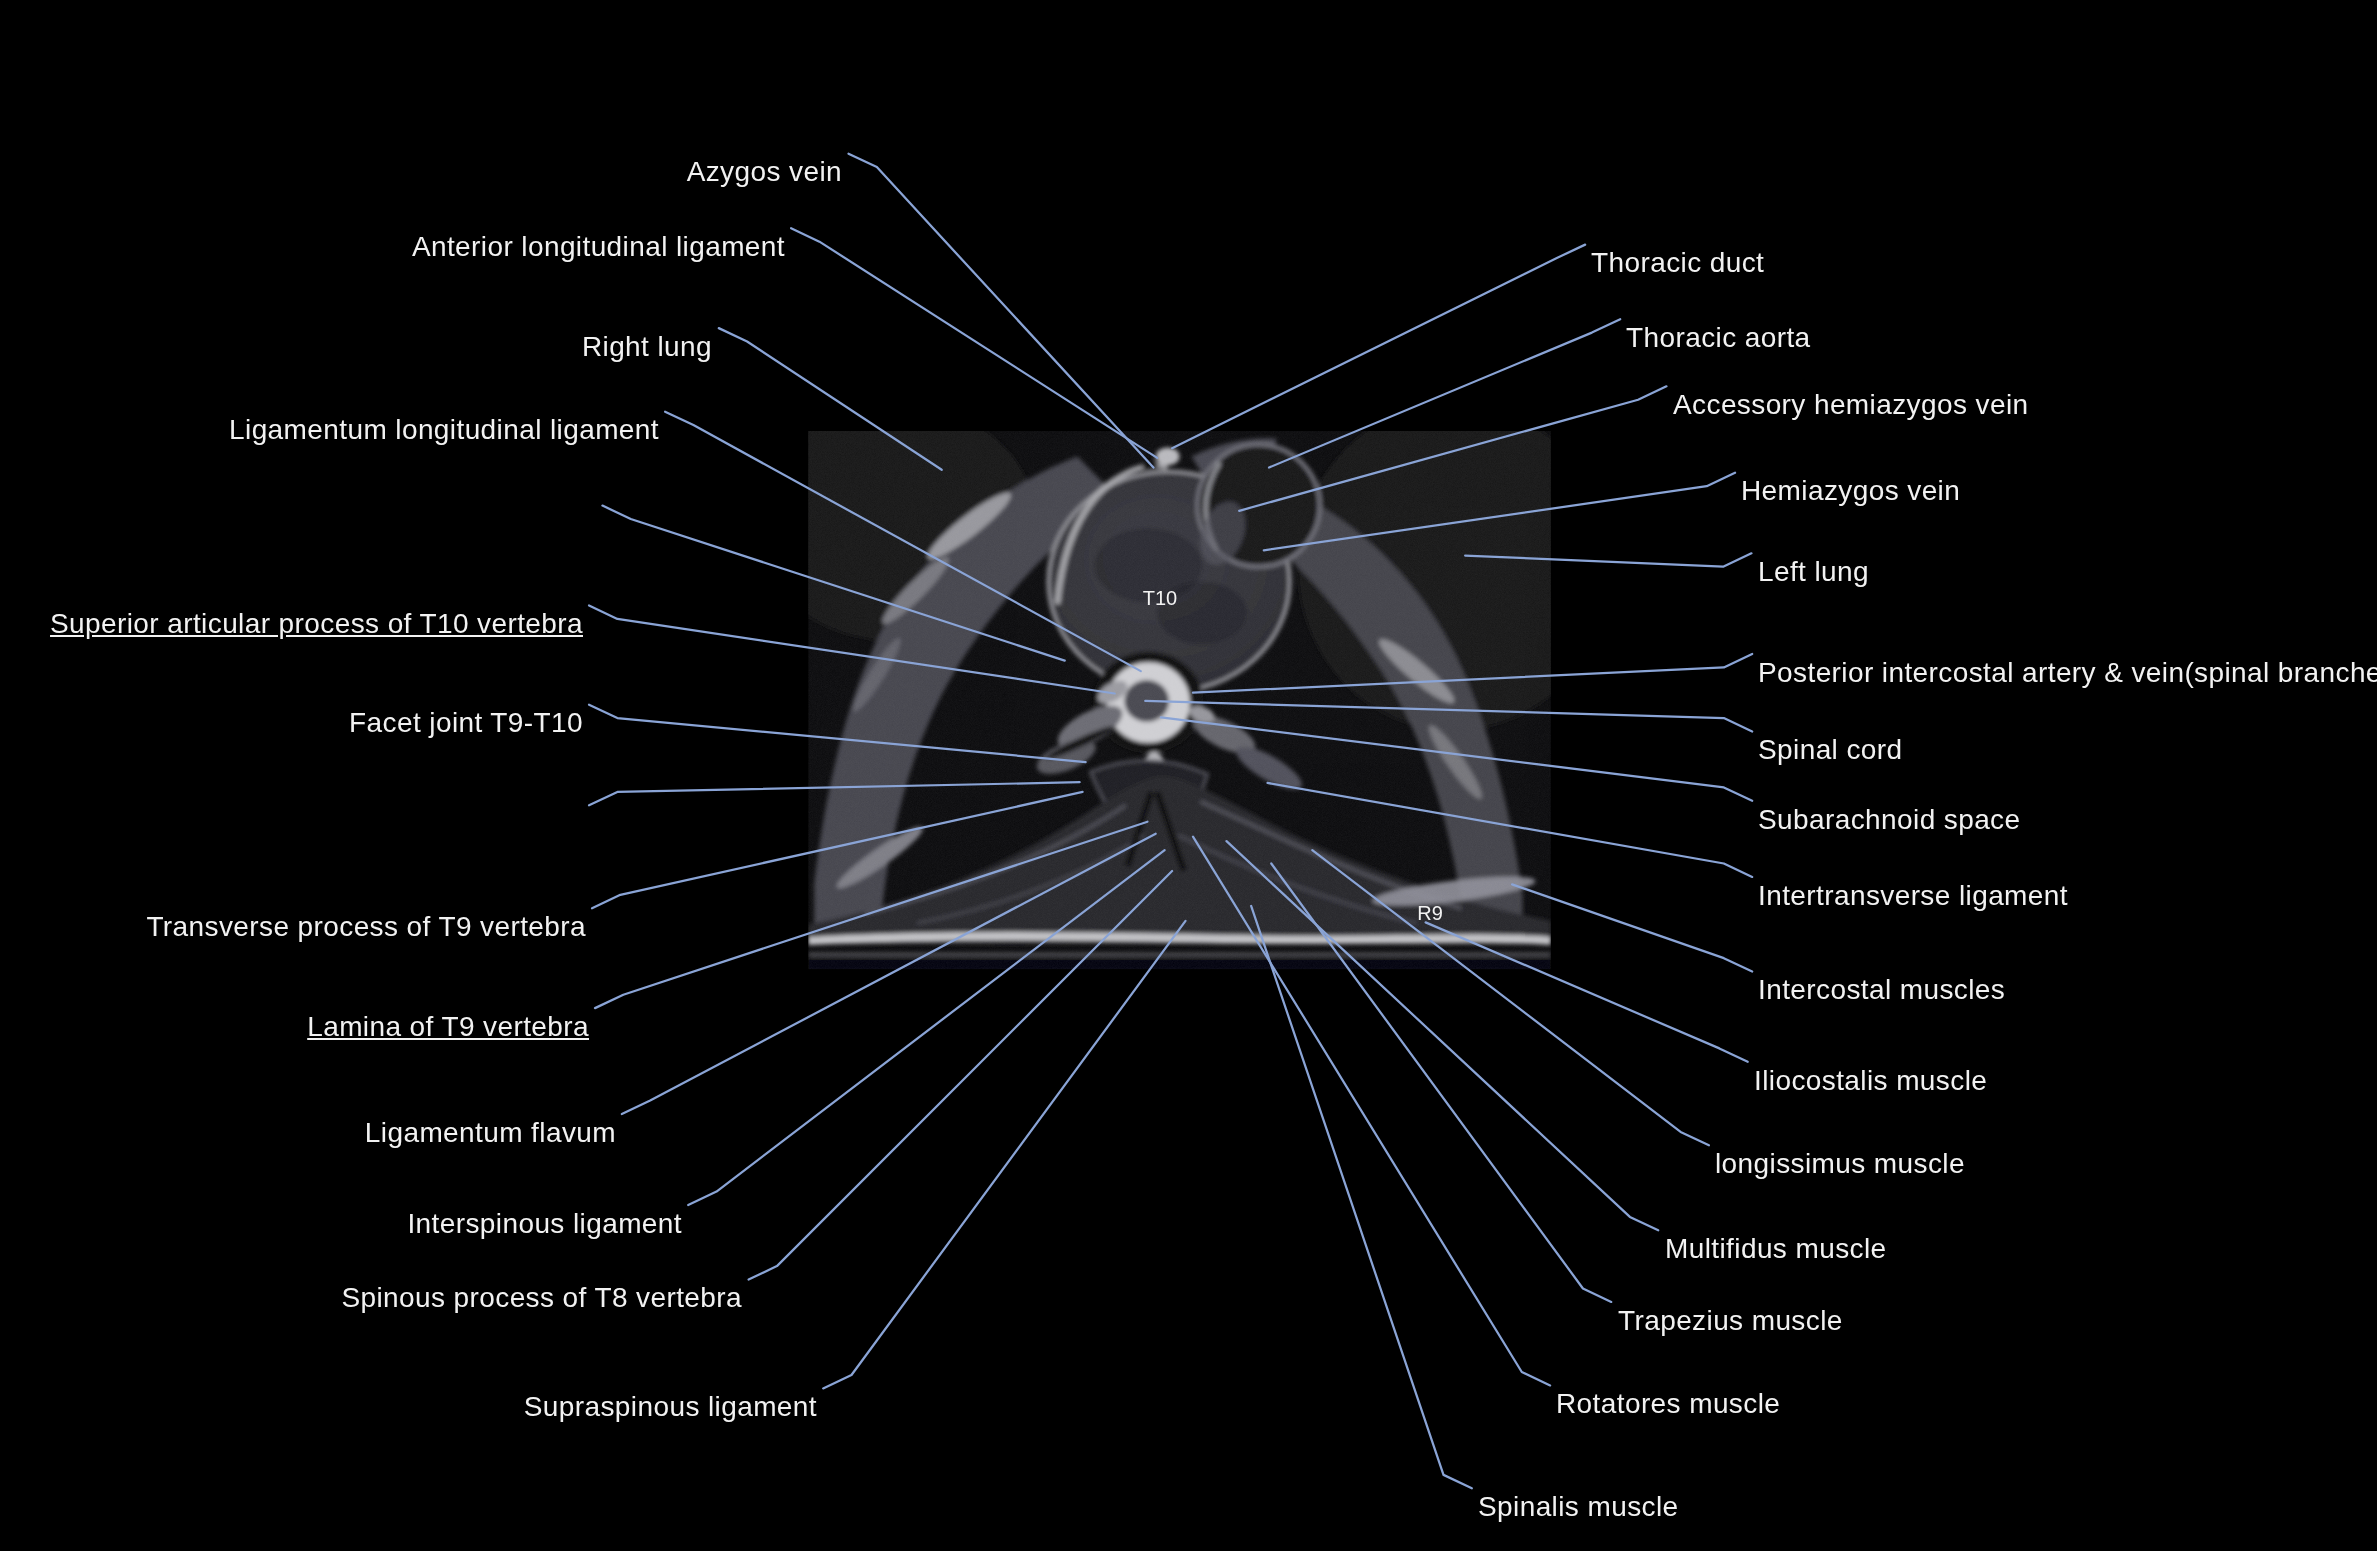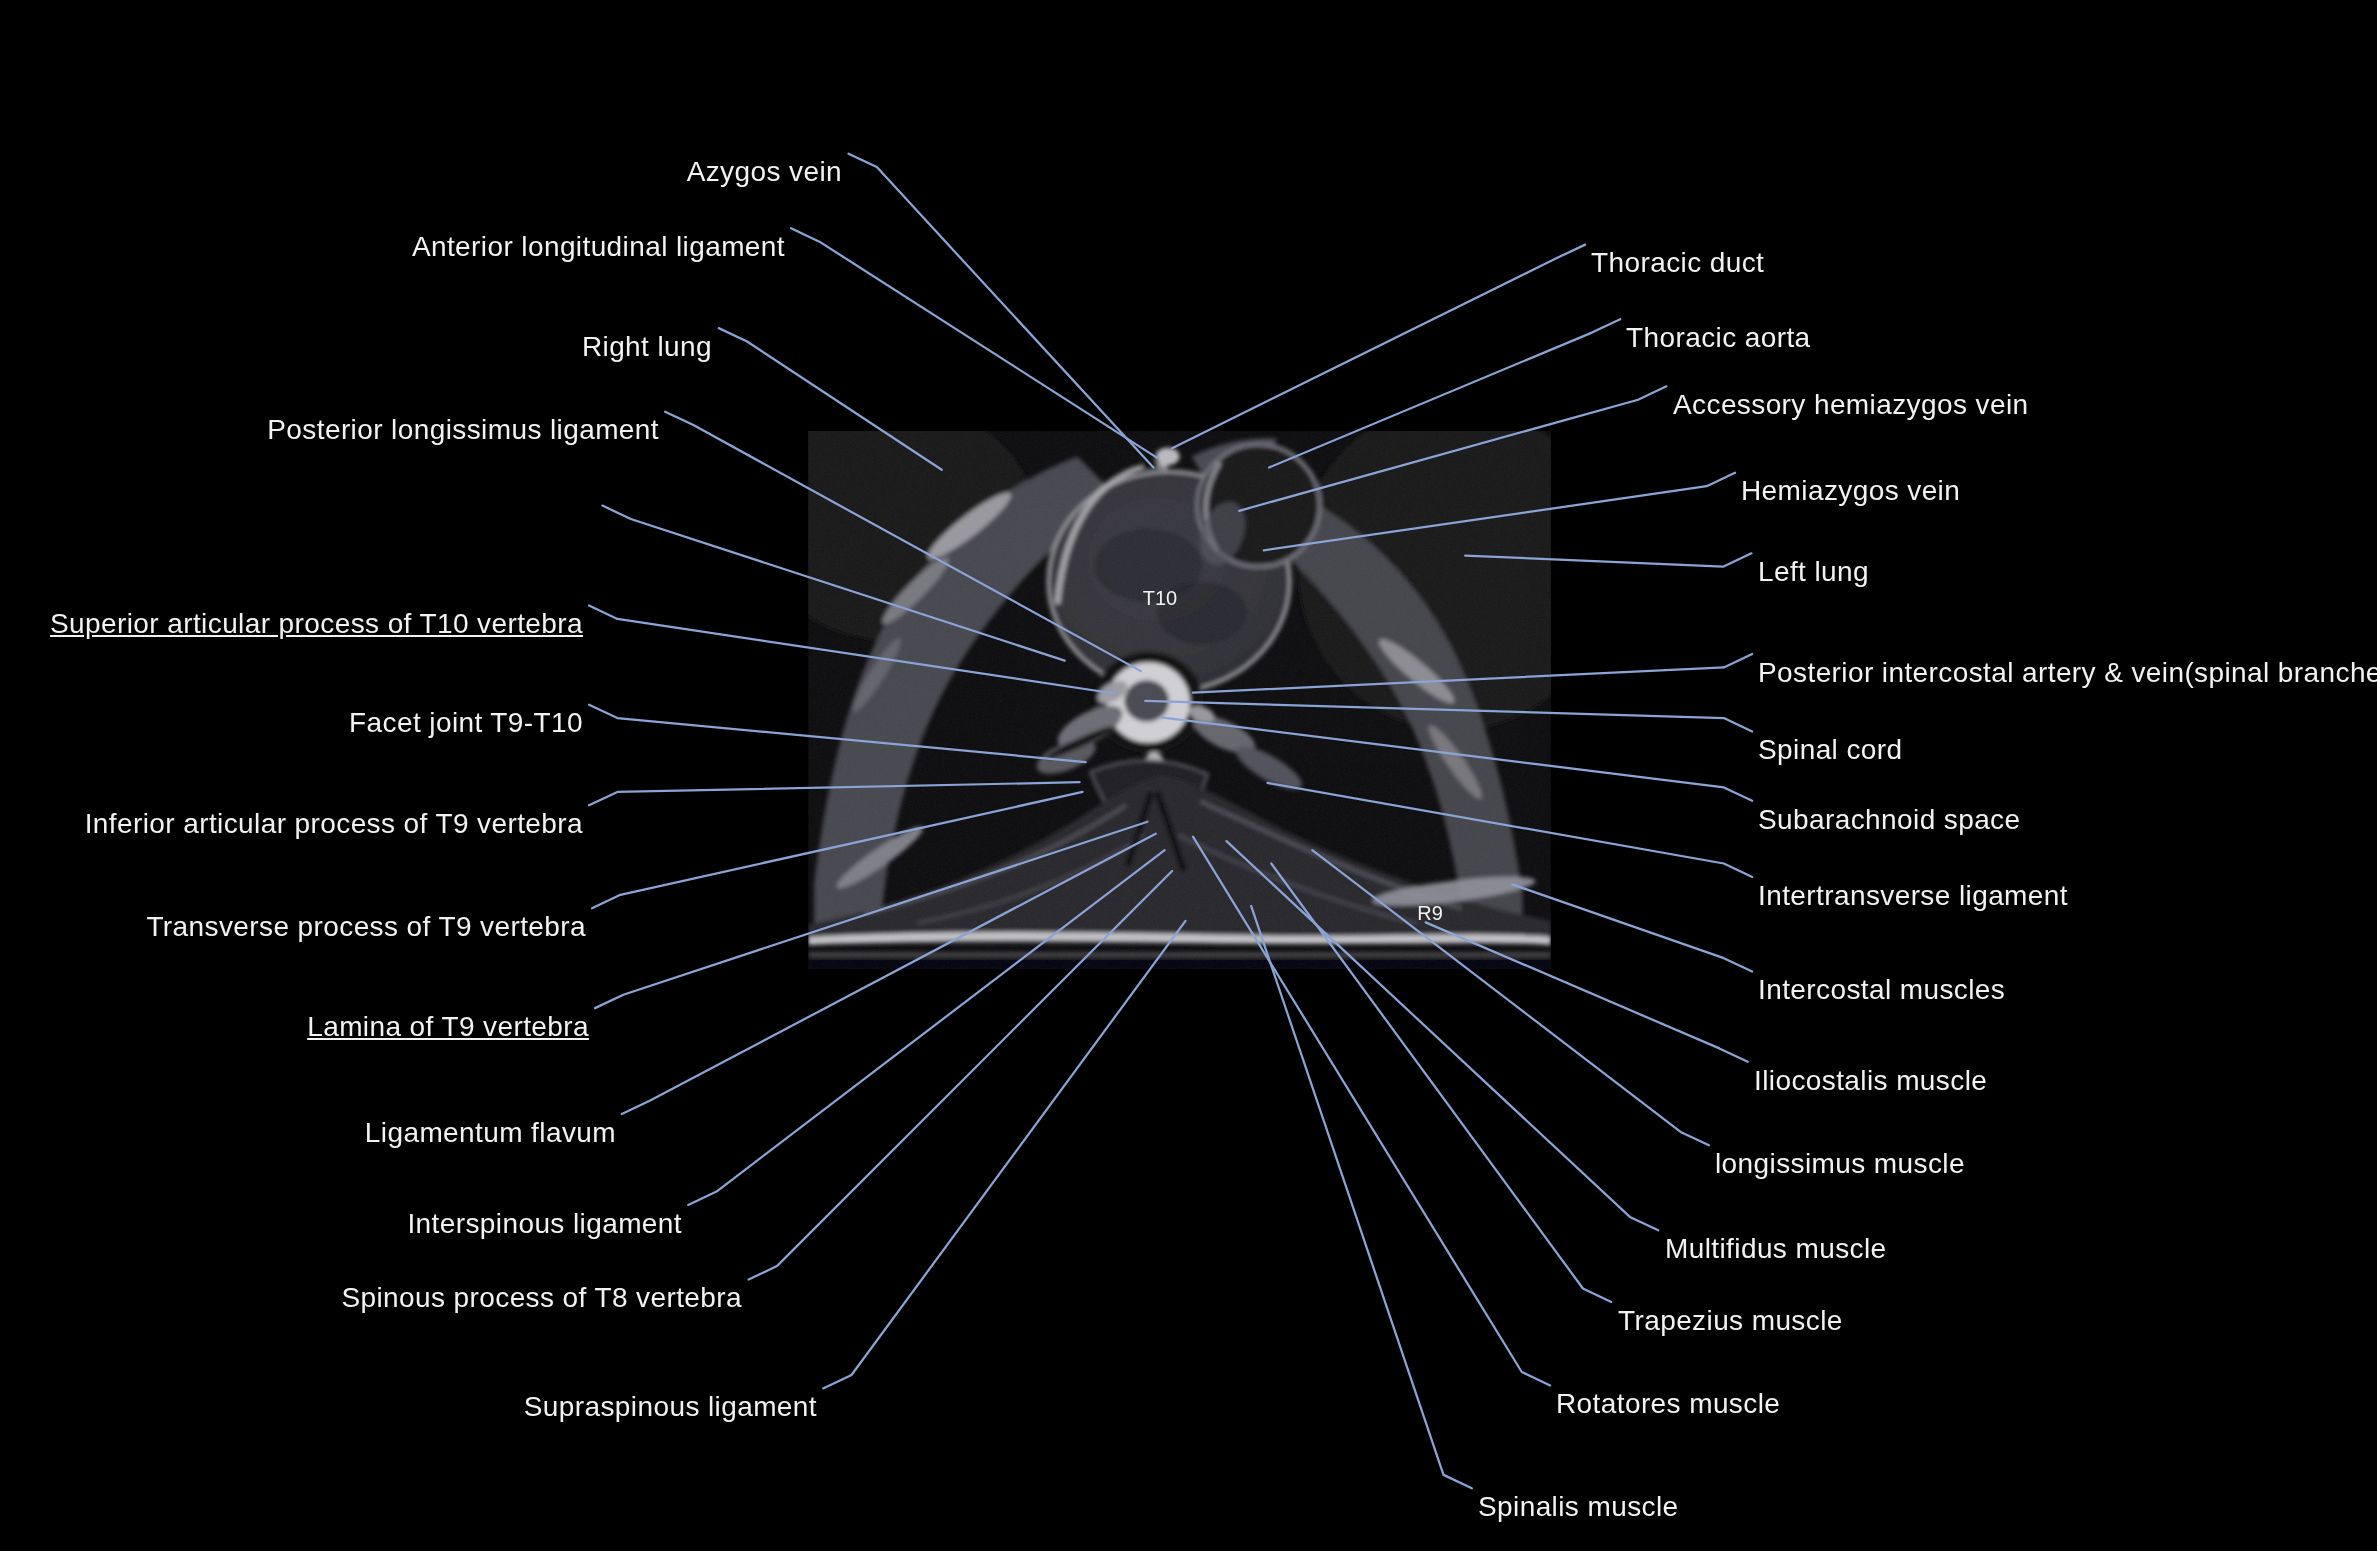--- a/index.html
+++ b/index.html
@@ -153,24 +153,23 @@
       <polyline points="2161,1746 2123,1728 1705,1158" class="leader"></polyline>
       <polyline points="2079,1858 2041,1840 1600,1122" class="leader"></polyline>
       <polyline points="1974,1996 1936,1978 1678,1215" class="leader"></polyline>
     </g>
 </svg>
 
 <div id="labels-layer">
     <div class="label" style="right: 1535px; top: 137px;">Azygos vein</div>
     <div class="label" style="right: 1592px; top: 212px;">Anterior longitudinal ligament</div>
     <div class="label" style="right: 1665px; top: 312px;">Right lung</div>
-    <div class="label" style="right: 1718px; top: 395px;">Posterior longissimus ligament</div>
+    <div class="label" style="right: 1718px; top: 395px;">Ligamentum longitudinal ligament</div>
     <div class="label" style="right: 1794px; top: 589px; text-decoration: underline;">Superior articular process of T10 vertebra</div>
     <div class="label" style="right: 1794px; top: 688px;">Facet joint T9-T10</div>
-    <div class="label" style="right: 1794px; top: 789px;">Inferior articular process of T9 vertebra</div>
     <div class="label" style="right: 1791px; top: 892px;">Transverse process of T9 vertebra</div>
     <div class="label" style="right: 1788px; top: 992px; text-decoration: underline;">Lamina of T9 vertebra</div>
     <div class="label" style="right: 1761px; top: 1098px;">Ligamentum flavum</div>
     <div class="label" style="right: 1695px; top: 1189px;">Interspinous ligament</div>
     <div class="label" style="right: 1635px; top: 1263px;">Spinous process of T8 vertebra</div>
     <div class="label" style="right: 1560px; top: 1372px;">Supraspinous ligament</div>
     <div class="label" style="left: 1591px; top: 228px;">Thoracic duct</div>
     <div class="label" style="left: 1626px; top: 303px;">Thoracic aorta</div>
     <div class="label" style="left: 1673px; top: 370px;">Accessory hemiazygos vein</div>
     <div class="label" style="left: 1741px; top: 456px;">Hemiazygos vein</div>

